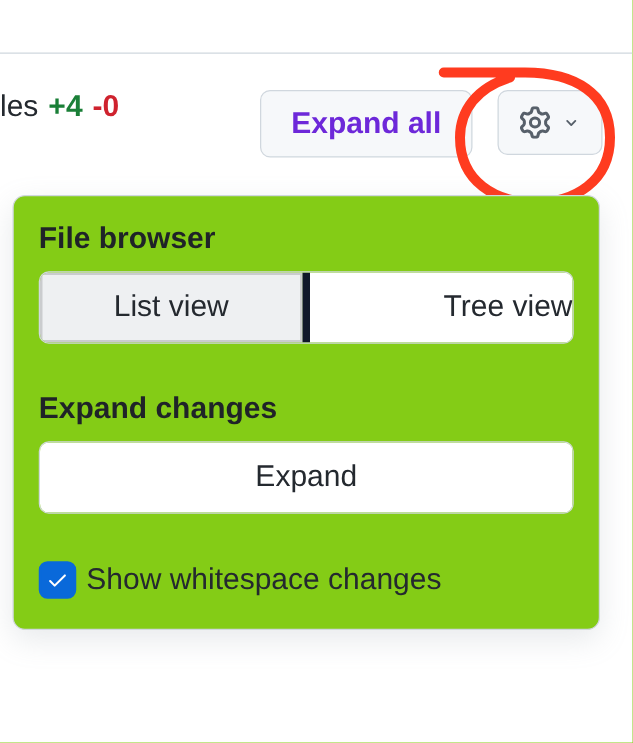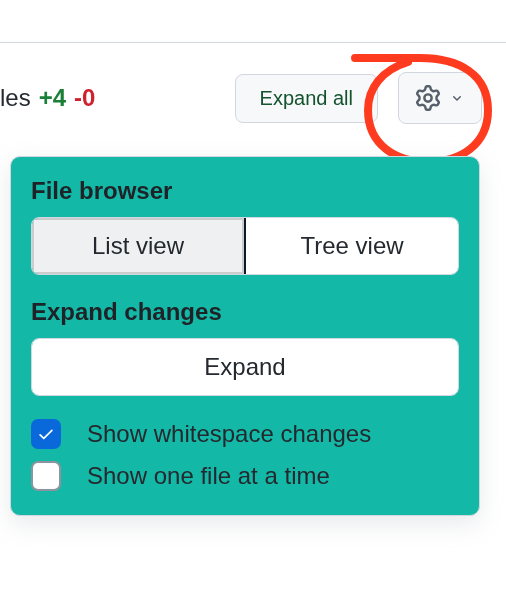--- a/index.html
+++ b/index.html
@@ -18,21 +18,21 @@
       right: 0;
       height: 1px;
       background: #d0d7de;
     }
     .toolbar {
       position: absolute;
       top: 72px;
       left: 0;
       right: 24px;
       display: flex;
-      align-items: center;
+      align-items: flex-start;
       justify-content: flex-end;
       gap: 20px;
     }
     .diff-stats {
       display: flex;
       align-items: center;
       gap: 8px;
       font-size: 24px;
       margin-right: auto;
       padding-left: 0;
@@ -46,83 +46,85 @@
     }
     .diff-del {
       color: #cf222e;
       font-weight: 600;
     }
     .btn {
       background: #f6f8fa;
       border: 1px solid #d0d7de;
       border-radius: 8px;
       padding: 12px 24px;
-      font-size: 20px;
-      color: #14532d;
+      font-size: 24px;
+      color: #6d28d9;
       cursor: pointer;
       display: inline-flex;
       align-items: center;
       gap: 8px;
+      font-weight: bold;
     }
     .gear-btn {
       padding: 12px 16px;
       position: relative;
     }
     .gear-icon svg { display: block; }
     .chevron-icon svg { display: block; }
     .hand-annotation {
       position: absolute;
       pointer-events: none;
     }
     .dropdown {
       position: absolute;
       top: 156px;
       left: 10px;
       right: 26px;
-      background: #14b8a6;
+      background: #84cc16;
       border: 1px solid #d0d7de;
       border-radius: 10px;
       box-shadow: 0 8px 24px rgba(140,149,159,0.2);
       padding: 20px 20px 24px 20px;
     }
     .section-title {
       font-size: 24px;
       font-weight: 700;
       color: #1f2328;
       margin-bottom: 12px;
     }
     .seg {
       display: flex;
       width: 100%;
       border: 1px solid #d0d7de;
       border-radius: 8px;
       overflow: hidden;
-      margin-bottom: 23px;
+      margin-bottom: 38px;
     }
     .seg:last-of-type { margin-bottom: 20px; }
     .seg-btn {
       flex: 1;
       padding: 14px 0;
       font-size: 24px;
       color: #24292f;
       background: #ffffff;
       border: none;
       cursor: pointer;
     }
     .seg-btn + .seg-btn {
-      border-left: 2px solid #0f172a;
+      border-left: 6px solid #0f172a;
+      text-align: right;
     }
     .seg-btn.active {
       background: #eef0f2;
       box-shadow: inset 0 0 0 2px rgba(0,0,0,0.15);
     }
     .check-row {
       display: flex;
       align-items: center;
-      gap: 26px;
+      gap: 8px;
       margin-top: 12px;
     }
     .checkbox {
       width: 30px;
       height: 30px;
       border-radius: 7px;
       border: 2px solid #8c959f;
       background: #ffffff;
       display: inline-flex;
       align-items: center;
@@ -190,20 +192,14 @@
 
   <div class="check-row">
     <span class="checkbox checked">
       <svg width="18" height="18" viewBox="0 0 16 16" fill="#ffffff">
         <path d="M13.78 4.22a.75.75 0 0 1 0 1.06l-7.25 7.25a.75.75 0 0 1-1.06 0L2.22 9.28a.75.75 0 0 1 1.06-1.06L6 10.94l6.72-6.72a.75.75 0 0 1 1.06 0Z"></path>
       </svg>
     </span>
     <span class="check-label">Show whitespace changes</span>
   </div>
 
-  <div class="check-row">
-    <span class="checkbox">
-      
-    </span>
-    <span class="check-label">Show one file at a time</span>
-  </div>
 
 </div>
 
 </body></html>

